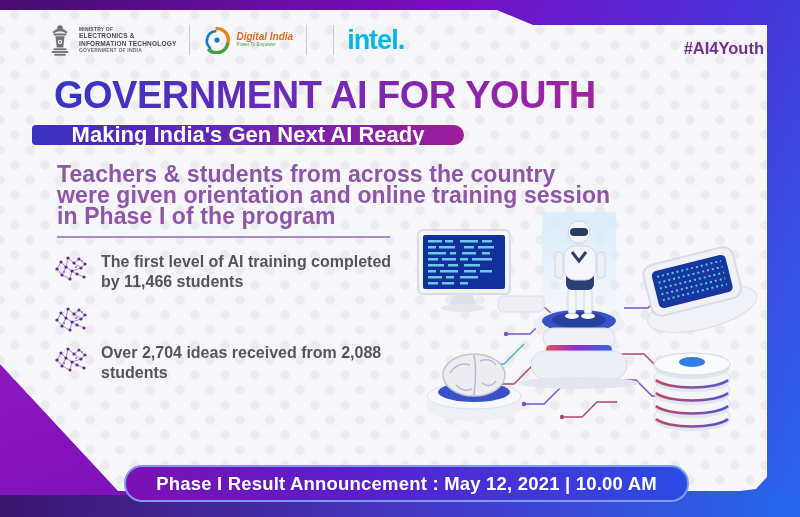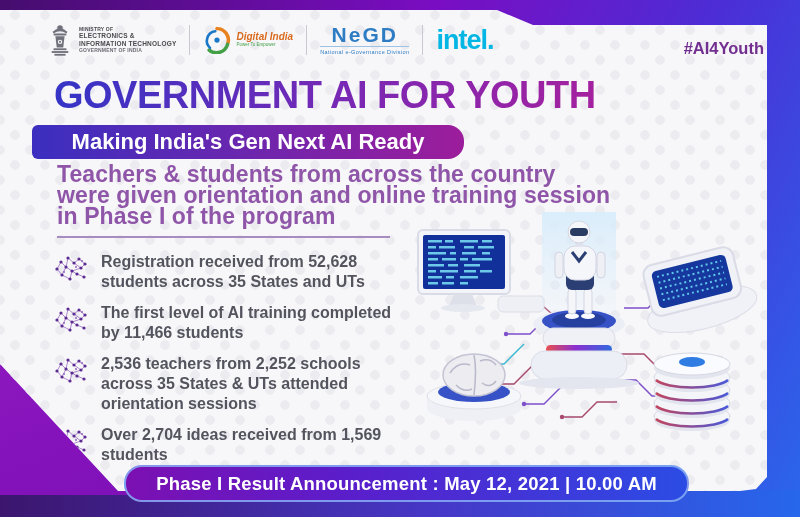--- a/index.html
+++ b/index.html
@@ -36,21 +36,21 @@
   .negd{display:flex;flex-direction:column;align-items:center;}
   .negd-word{font-size:21px;font-weight:bold;color:#2e7cc4;letter-spacing:2px;line-height:20px;}
   .negd-cap{font-size:5.5px;color:#2e7cc4;border-top:1px solid #9cc3e4;padding-top:1.5px;margin-top:1px;letter-spacing:.4px;}
   .intel{font-size:27px;font-weight:bold;color:#04b6e4;letter-spacing:-1px;line-height:27px;}
   .hashtag{position:absolute;left:648px;top:39px;width:116px;text-align:right;
     font-size:16.5px;font-weight:bold;color:#722f90;}
   
   .title{position:absolute;left:54px;top:74px;font-size:38px;font-weight:800;letter-spacing:-.5px;
     background:linear-gradient(90deg,#3434c6 0%,#7a28b4 55%,#a4219f 100%);
     -webkit-background-clip:text;background-clip:text;color:transparent;white-space:nowrap;}
-  .subtitle{position:absolute;left:32px;top:125px;width:432px;height:34px;
+  .subtitle{position:absolute;left:32px;top:125px;width:432px;height:20px;
     border-radius:6px 16px 16px 6px;background:linear-gradient(90deg,#3b2fc0,#9c1d9b);
     color:#fff;font-size:22px;font-weight:bold;display:flex;align-items:center;justify-content:center;}
   .intro{position:absolute;left:57px;top:164px;font-size:23px;font-weight:bold;color:#8f55a8;
     line-height:21px;white-space:pre-line;letter-spacing:.1px;}
   .rule{position:absolute;left:57px;top:236px;width:333px;height:2px;background:#a68cc0;}
   
   .bullets{position:absolute;left:54px;top:252px;width:390px;display:flex;flex-direction:column;gap:11px;}
   .bullet{display:flex;gap:13px;}
   .bullet-ic{width:34px;height:26px;flex:none;margin-top:3px;}
   .bullet-text{font-size:16px;line-height:20px;color:#54545e;font-weight:600;white-space:pre-line;}
@@ -144,64 +144,50 @@
           <path d="M28,21 a13,13 0 0 1 -21,6.5" fill="none" stroke="#43a047" stroke-width="4" stroke-linecap="round"></path>
           <path d="M8,25 a11,11 0 0 1 6,-19" fill="none" stroke="#1b78c8" stroke-width="3" stroke-linecap="round"></path>
           <circle cx="16" cy="16" r="3" fill="#1b78c8"></circle>
         </svg>
         <div class="di-text">
           <div class="di-name">Digital India</div>
           <div class="di-tag">Power To Empower</div>
         </div>
       </div>
       <div class="vdiv"></div>
-      <div class="negd">
-        <div class="negd-word">NeGD</div>
-        <div class="negd-cap">National e-Governance Division</div>
-      </div>
       <div class="vdiv"></div>
       <div class="intel">intel.</div>
     </div>
     <div class="hashtag">#AI4Youth</div>
 
     <div class="title">GOVERNMENT AI FOR YOUTH</div>
     <div class="subtitle">Making India's Gen Next AI Ready</div>
     <div class="intro">Teachers &amp; students from across the country
 were given orientation and online training session
 in Phase I of the program</div>
     <div class="rule"></div>
 
     <div class="bullets">
       <div class="bullet">
         <svg class="bullet-ic" viewBox="0 0 34 26">
             <use href="#neticon"></use>
           </svg>
-        <div class="bullet-text">Registration received from 52,628
-students across 35 States and UTs</div>
+        <div class="bullet-text">The first level of AI training completed
+by 11,466 students</div>
       </div>
       <div class="bullet">
         <svg class="bullet-ic" viewBox="0 0 34 26">
             <use href="#neticon"></use>
           </svg>
-        <div class="bullet-text">The first level of AI training completed
-by 11,466 students</div>
       </div>
       <div class="bullet">
         <svg class="bullet-ic" viewBox="0 0 34 26">
             <use href="#neticon"></use>
           </svg>
-        <div class="bullet-text">2,536 teachers from 2,252 schools
-across 35 States &amp; UTs attended
-orientation sessions</div>
-      </div>
-      <div class="bullet">
-        <svg class="bullet-ic" viewBox="0 0 34 26">
-            <use href="#neticon"></use>
-          </svg>
-        <div class="bullet-text">Over 2,704 ideas received from 1,569
+        <div class="bullet-text">Over 2,704 ideas received from 2,088
 students</div>
       </div>
     </div>
 
     <svg class="illus" viewBox="0 0 350 250">
       <defs>
         <linearGradient id="glowG" x1="0" y1="0" x2="0" y2="1">
           <stop offset="0" stop-color="#d9edfb" stop-opacity=".95"></stop>
           <stop offset="1" stop-color="#d9edfb" stop-opacity="0"></stop>
         </linearGradient>

